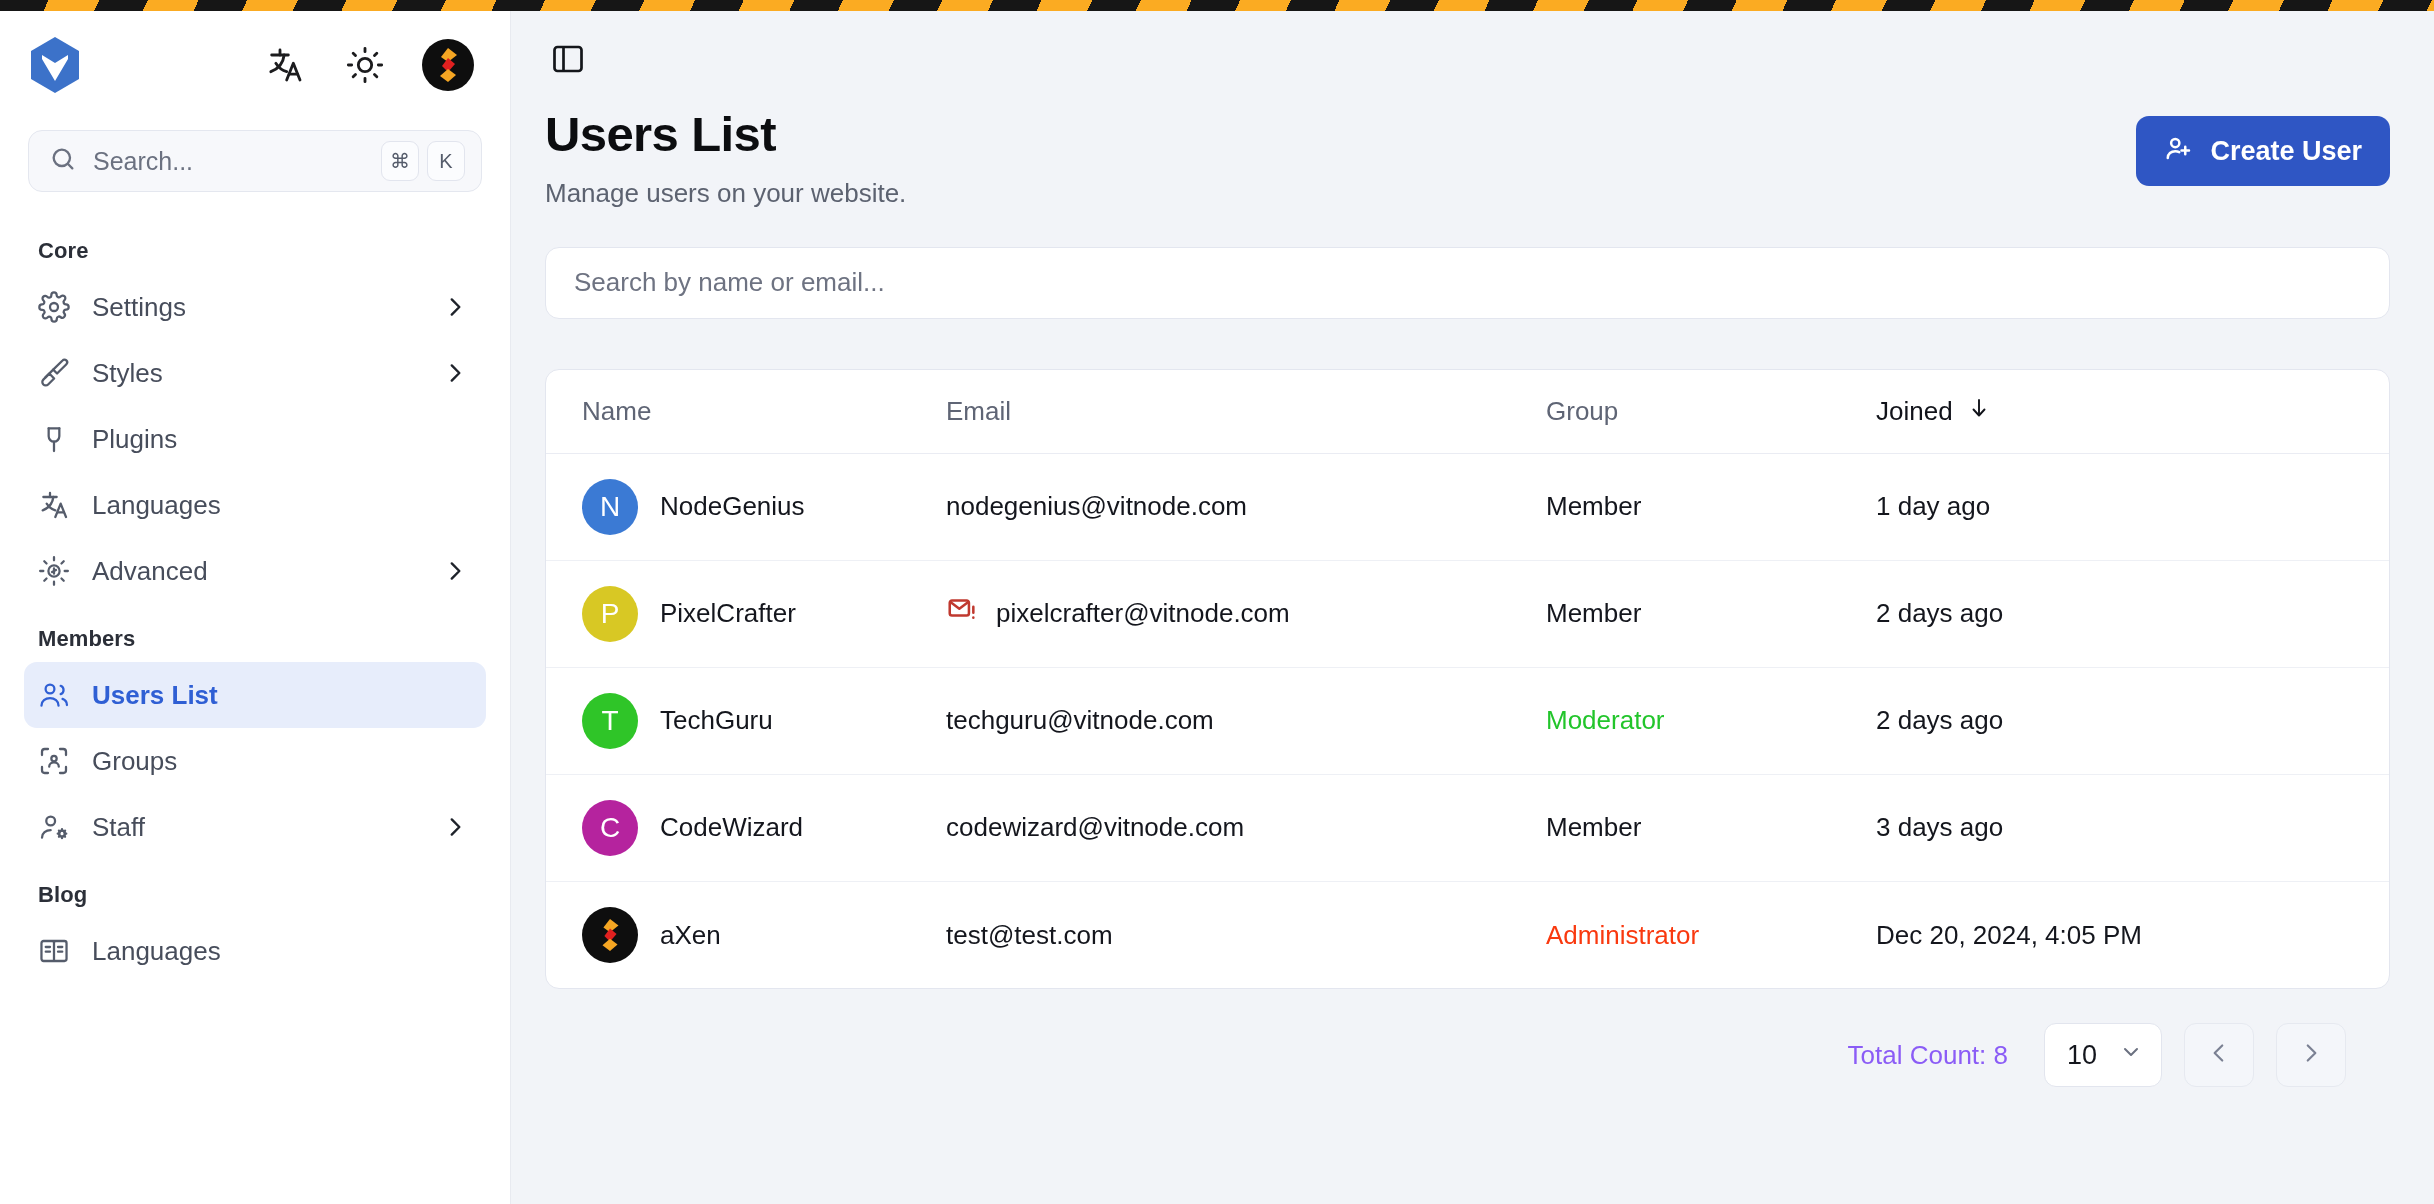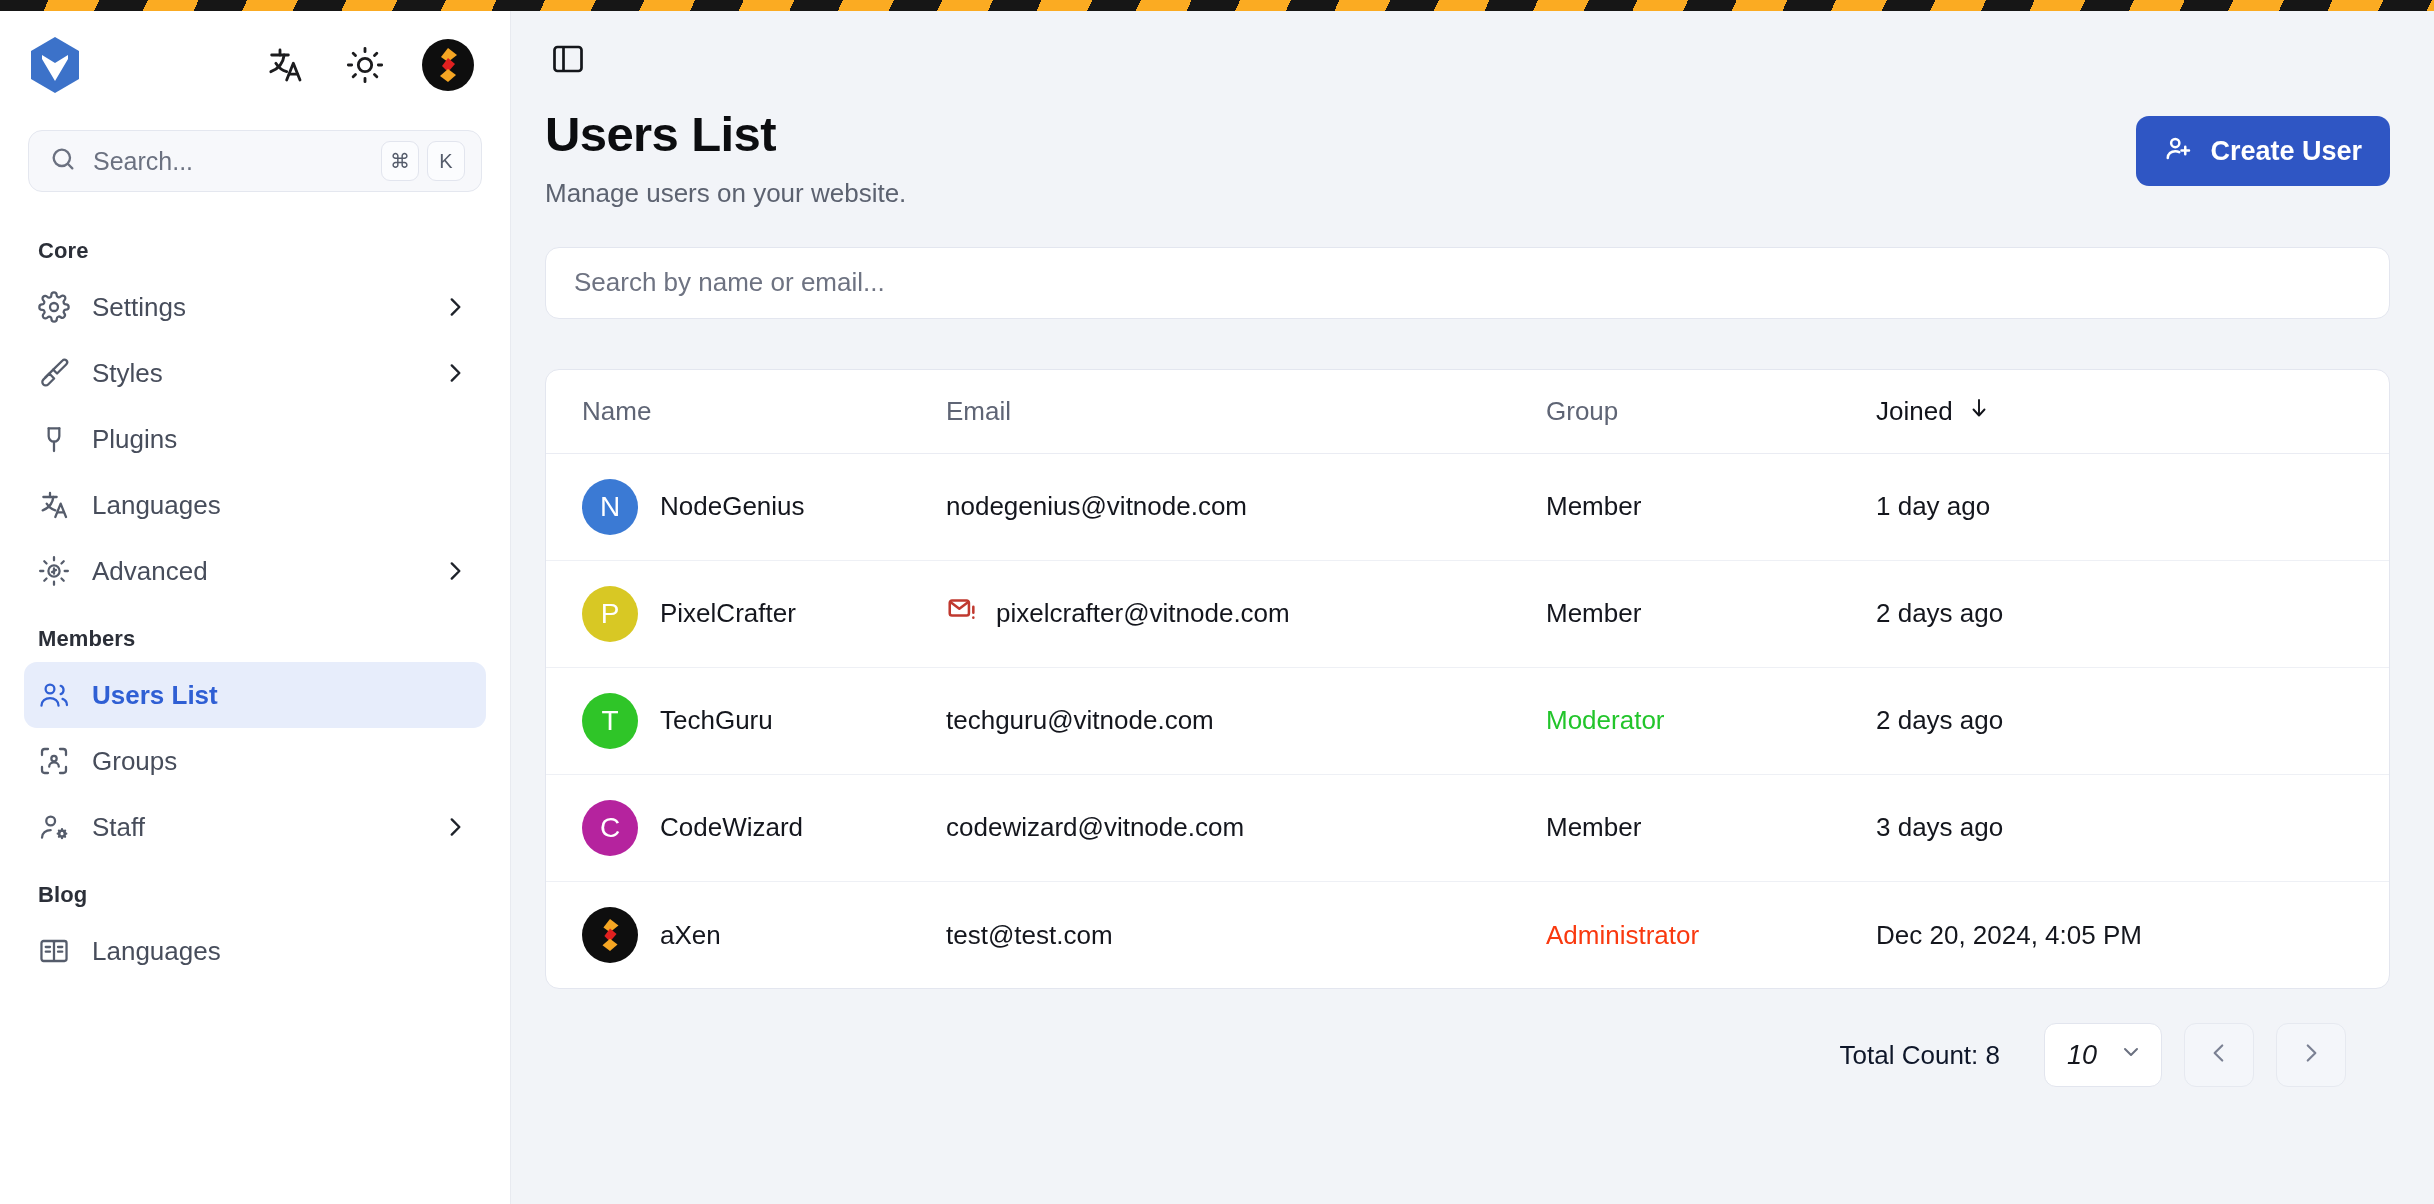--- a/index.html
+++ b/index.html
@@ -124,25 +124,25 @@
     display: flex; align-items: center; justify-content: center;
     color: #fff; font-size: 28px; font-weight: 400;
   }
   .cell-email { display: flex; align-items: center; gap: 18px; }
   .grp-member { color: #14161d; }
   .grp-moderator { color: #22c52b; }
   .grp-admin { color: #f9390f; }
   .eye { display: flex; align-items: center; justify-content: center; color: #14161d; cursor: pointer; }
 
   .pager { display: flex; align-items: center; justify-content: flex-end; gap: 22px; padding: 34px 44px 0 0; }
-  .pager .total { font-size: 26px; color: #0f172a; margin-right: 22px; }
+  .pager .total { font-size: 26px; color: #8b5cf6; margin-right: 14px; }
   .select {
     background: #fff; border: 1px solid #e2e5ee; border-radius: 12px;
     height: 64px; min-width: 118px; display: flex; align-items: center; justify-content: space-between;
-    padding: 0 18px 0 22px; gap: 18px; font-size: 27px; color: #14161d; cursor: pointer; font-style: italic;
+    padding: 0 18px 0 22px; gap: 18px; font-size: 27px; color: #14161d; cursor: pointer;
   }
   .pg-btn {
     width: 70px; height: 64px; border: 1px solid #e6e9f0; border-radius: 12px;
     background: #f4f6fa; display: flex; align-items: center; justify-content: center;
     color: #7b8193; cursor: pointer;
   }
 </style>
 </head>
 <body>
 

